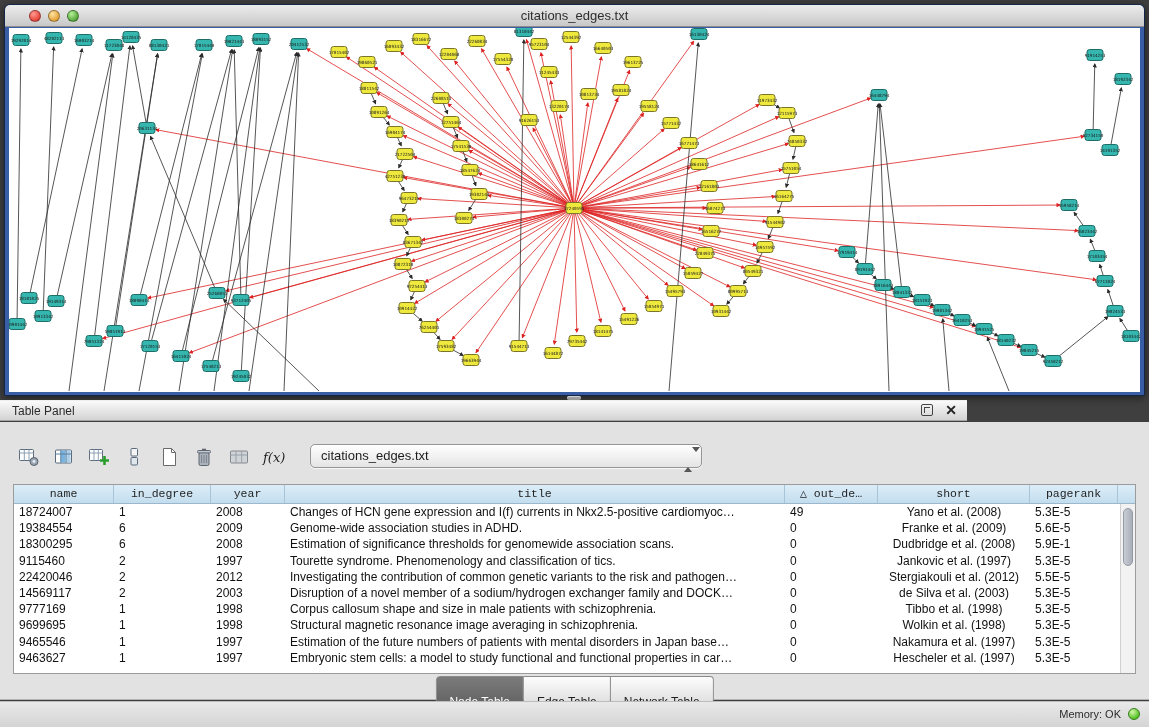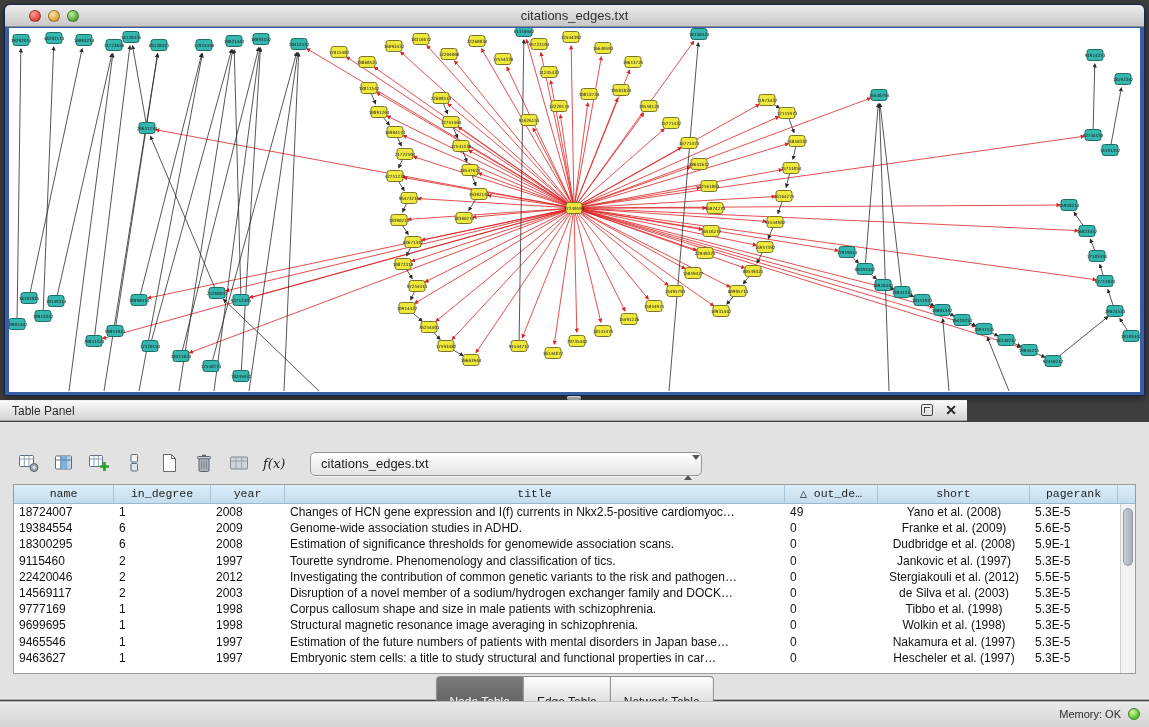--- a/index.html
+++ b/index.html
@@ -47,21 +47,21 @@
   .float-ic { width:12px; height:12px; border:1.5px solid #444; border-radius:2px; position:relative; }
   .float-ic::after { content:""; position:absolute; left:2px; top:2px; width:5px; height:5px; border-top:1.5px solid #444; border-left:1.5px solid #444; }
   .close-ic { font-size:14px; font-weight:bold; color:#222; line-height:14px; cursor:default; }
 
   #panel-body {
     position:absolute; left:0; top:422px; width:1149px; height:278px;
     background:#e2e2e2; border-bottom:1px solid #b3b3b3;
   }
 
   
-  .toolbar { position:absolute; left:16px; top:22px; height:32px; display:flex; align-items:flex-end; gap:9px; }
+  .toolbar { position:absolute; left:16px; top:22px; height:32px; display:flex; align-items:flex-start; gap:9px; }
   .tbtn { width:26px; height:26px; display:flex; align-items:center; justify-content:center; border-radius:4px; }
   .tbtn svg { display:block; }
   .combo {
     margin-left:14px; width:392px; height:24px; border:1px solid #969696; border-radius:5px;
     background:linear-gradient(#ffffff,#e4e4e4); position:relative;
     font-size:13px; color:#1d1d1d; line-height:22px; padding-left:10px;
     box-shadow:0 1px 1px rgba(255,255,255,.8);
   }
   .combo .arrows { position:absolute; right:8px; top:4px; width:9px; height:16px; }
   .combo .arrows .up    { width:0;height:0;border-left:4.5px solid transparent;border-right:4.5px solid transparent;border-bottom:5px solid #555; margin-bottom:3px; }
@@ -900,21 +900,21 @@
           <div class="td col-2">1997</div>
           <div class="td col-3">Estimation of the future numbers of patients with mental disorders in Japan base…</div>
           <div class="td col-4">0</div>
           <div class="td col-5 center">Nakamura et al. (1997)</div>
           <div class="td col-6">5.3E-5</div>
         </div>
         <div class="tr">
           <div class="td col-0">9463627</div>
           <div class="td col-1">1</div>
           <div class="td col-2">1997</div>
-          <div class="td col-3">Embryonic stem cells: a title to study structural and functional properties in car…</div>
+          <div class="td col-3">Embryonic stem cells: a model to study functional and functional properties in car…</div>
           <div class="td col-4">0</div>
           <div class="td col-5 center">Hescheler et al. (1997)</div>
           <div class="td col-6">5.3E-5</div>
         </div>
       </div>
     <div class="vscroll">
       <div class="vthumb"></div>
     </div>
   </div>
 

